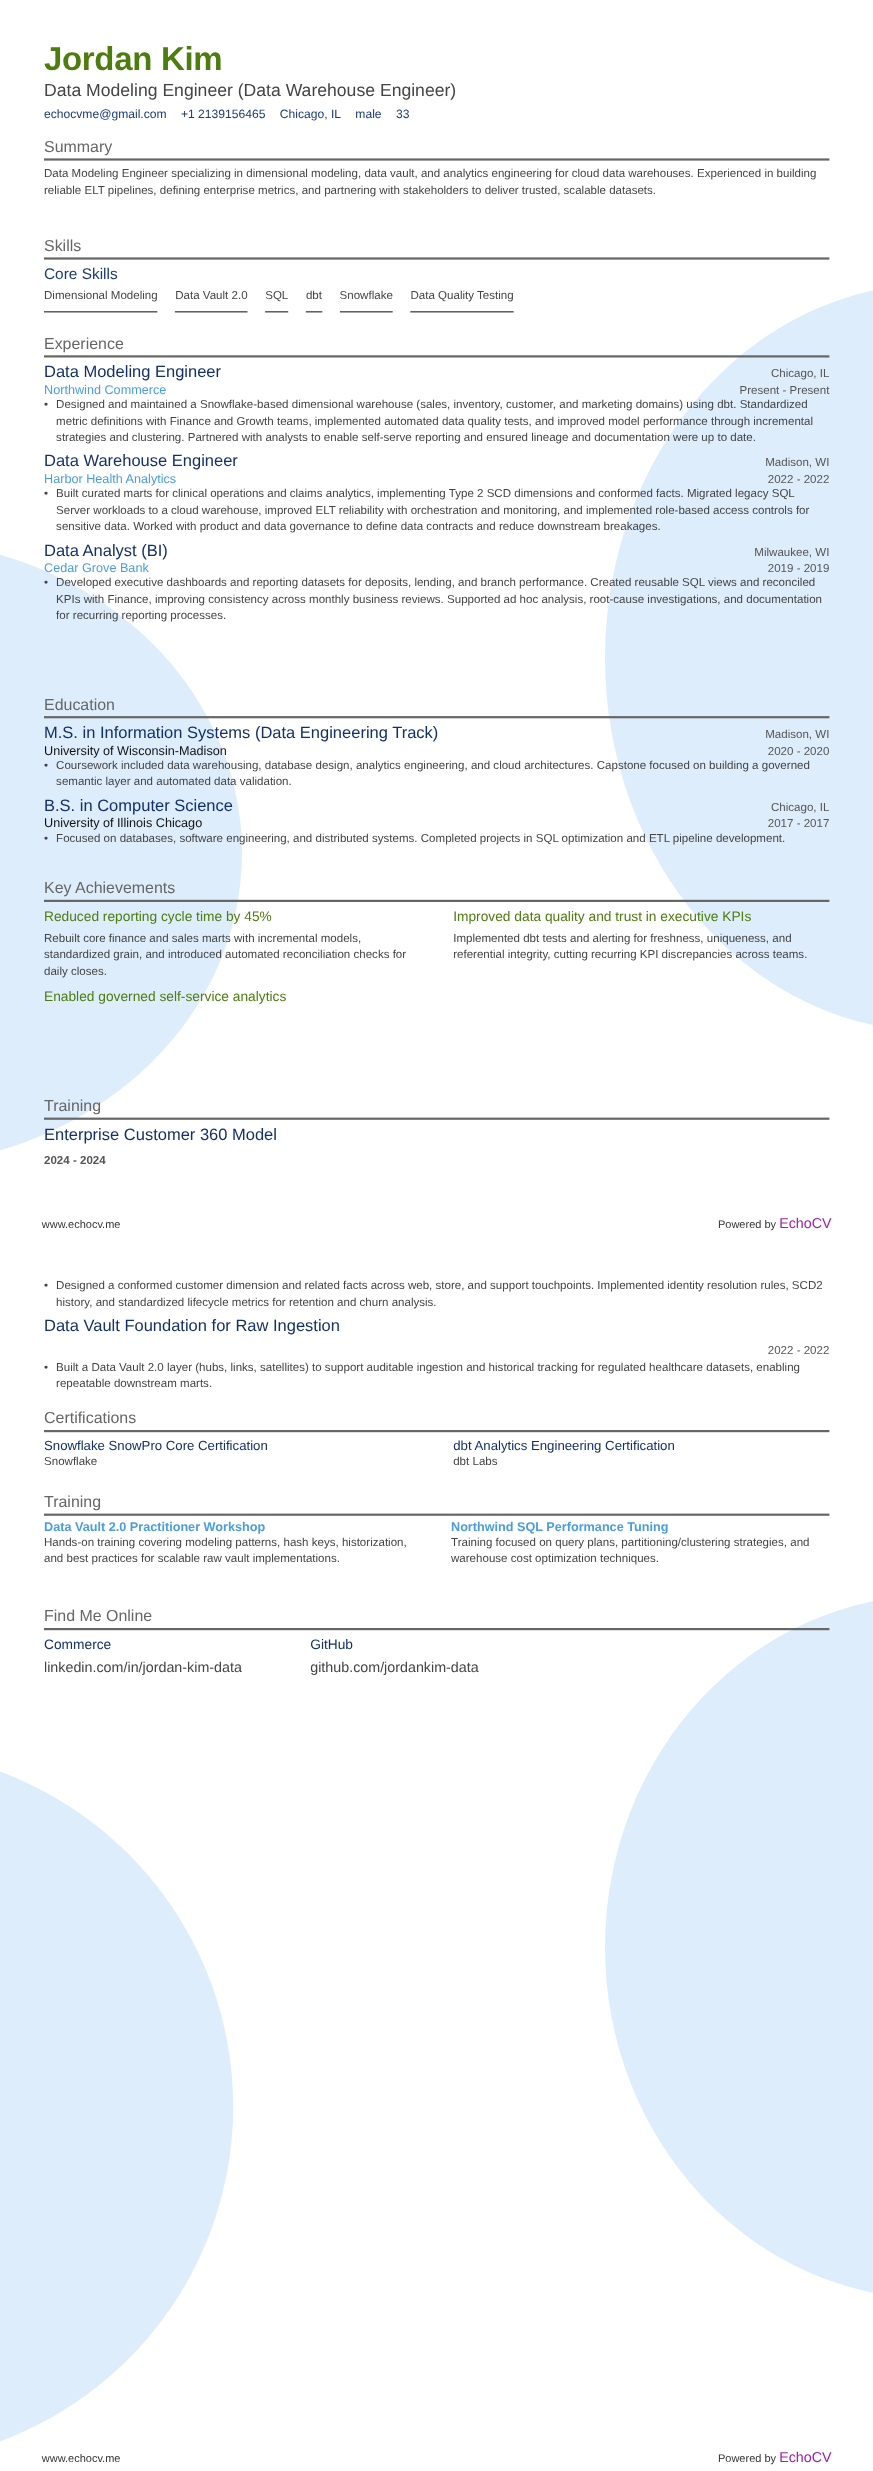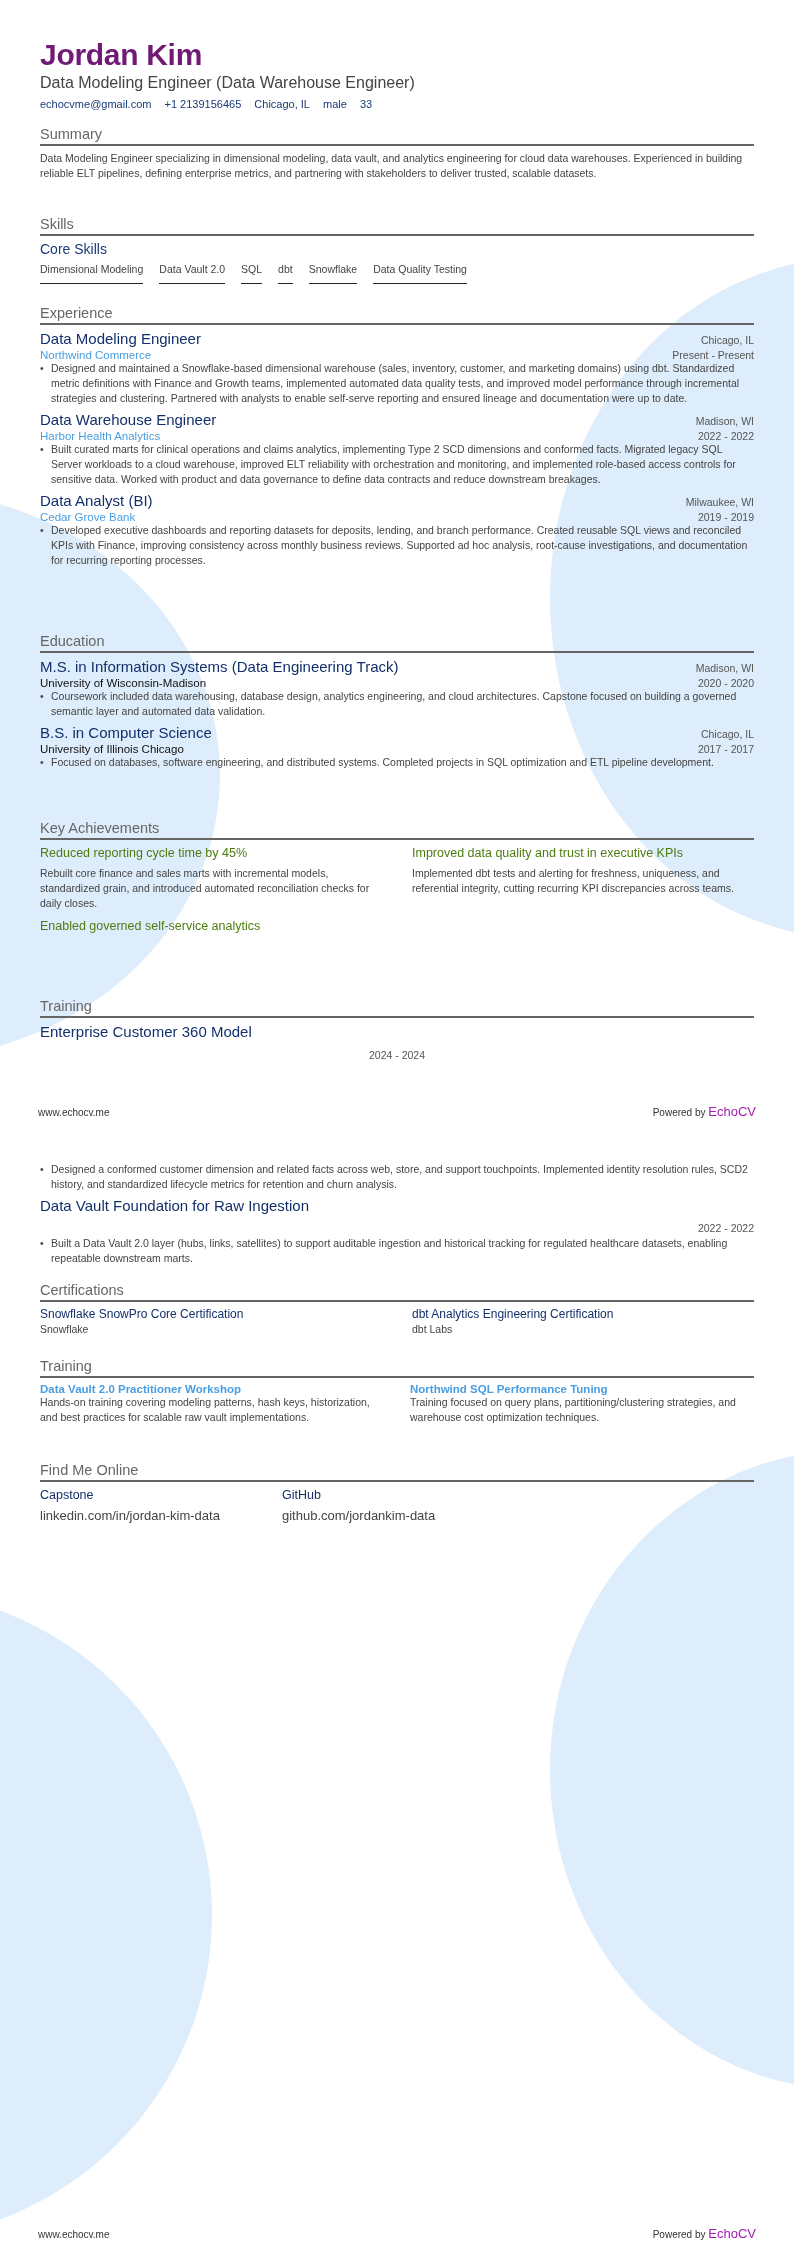--- a/index.html
+++ b/index.html
@@ -2,21 +2,21 @@
 <html><head>
 <meta charset="utf-8">
 <style>
   * { box-sizing: border-box; margin: 0; padding: 0; }
   html, body { width: 794px; height: 2246px; background: #fff; overflow: hidden; }
   body { position: relative; font-family: "Liberation Sans", sans-serif; color: #333; }
 
   .bg-circle { position: absolute; background: #ddedfb; border-radius: 50%; z-index: 0; }
   .content { position: absolute; left: 40px; width: 714px; }
 
-  .name { font-size: 30px; font-weight: bold; color: #701a75; letter-spacing: -0.3px; }
+  .name { font-size: 30px; font-weight: bold; color: #4d7c0f; letter-spacing: -0.3px; }
   .headline { font-size: 16px; color: #444; margin-top: 2px; }
   .contacts { font-size: 11px; color: #1a3a7a; margin-top: 6px; }
   .contacts span { margin-right: 10px; }
 
   .section-title { font-size: 14.5px; color: #666; padding-bottom: 2px; border-bottom: 2px solid #666; margin-bottom: 5px; }
 
   .para { font-size: 10.5px; line-height: 15px; color: #444; }
 
   .sub-head { font-size: 14px; color: #1a3a7a; margin-bottom: 6px; }
   .skills { display: flex; gap: 16px; }
@@ -163,41 +163,41 @@
       <span class="entry-org dark">University of Illinois Chicago</span>
       <span class="entry-date">2017 - 2017</span>
     </div>
     <div class="bullet">
         <span class="dot">•</span>
         <span>Focused on databases, software engineering, and distributed systems. Completed projects in SQL optimization and ETL pipeline development.</span>
       </div>
   </div>
 </div>
 
-<div class="content" style="top:820px;">
+<div class="content" style="top:800px;">
   <div class="section-title">Key Achievements</div>
   <div class="grid2" style="margin-top:6px; row-gap:8px;">
     <div>
       <div class="ach-title">Reduced reporting cycle time by 45%</div>
       <div class="ach-desc">Rebuilt core finance and sales marts with incremental models, standardized grain, and introduced automated reconciliation checks for daily closes.</div>
     </div>
     <div>
       <div class="ach-title">Improved data quality and trust in executive KPIs</div>
       <div class="ach-desc">Implemented dbt tests and alerting for freshness, uniqueness, and referential integrity, cutting recurring KPI discrepancies across teams.</div>
     </div>
     <div>
       <div class="ach-title">Enabled governed self-service analytics</div>
     </div>
   </div>
 </div>
 
 <div class="content" style="top:998px;">
   <div class="section-title">Training</div>
   <div class="entry-title" style="margin-top:5px;">Enterprise Customer 360 Model</div>
-  <div style="text-align:center; margin-top:5px;">
+  <div style="text-align:left; margin-top:5px;font-weight:bold;">
     <span class="entry-date">2024 - 2024</span>
   </div>
 </div>
 
 <div class="footer" style="top:1104px;">
   <span class="footer-left">www.echocv.me</span>
   <span class="footer-right"><span>Powered by </span><span class="brand">EchoCV</span></span>
 </div>
 
 <div class="content" style="top:1162px;">
@@ -240,21 +240,21 @@
       <div class="train-title">Northwind SQL Performance Tuning</div>
       <div class="ach-desc">Training focused on query plans, partitioning/clustering strategies, and warehouse cost optimization techniques.</div>
     </div>
   </div>
 </div>
 
 <div class="content" style="top:1462px;">
   <div class="section-title">Find Me Online</div>
   <div class="online" style="margin-top:6px;">
     <div class="online-item">
-      <div class="online-label">Capstone</div>
+      <div class="online-label">Commerce</div>
       <div class="online-url">linkedin.com/in/jordan-kim-data</div>
     </div>
     <div class="online-item">
       <div class="online-label">GitHub</div>
       <div class="online-url">github.com/jordankim-data</div>
     </div>
   </div>
 </div>
 
 <div class="footer" style="top:2226px;">

